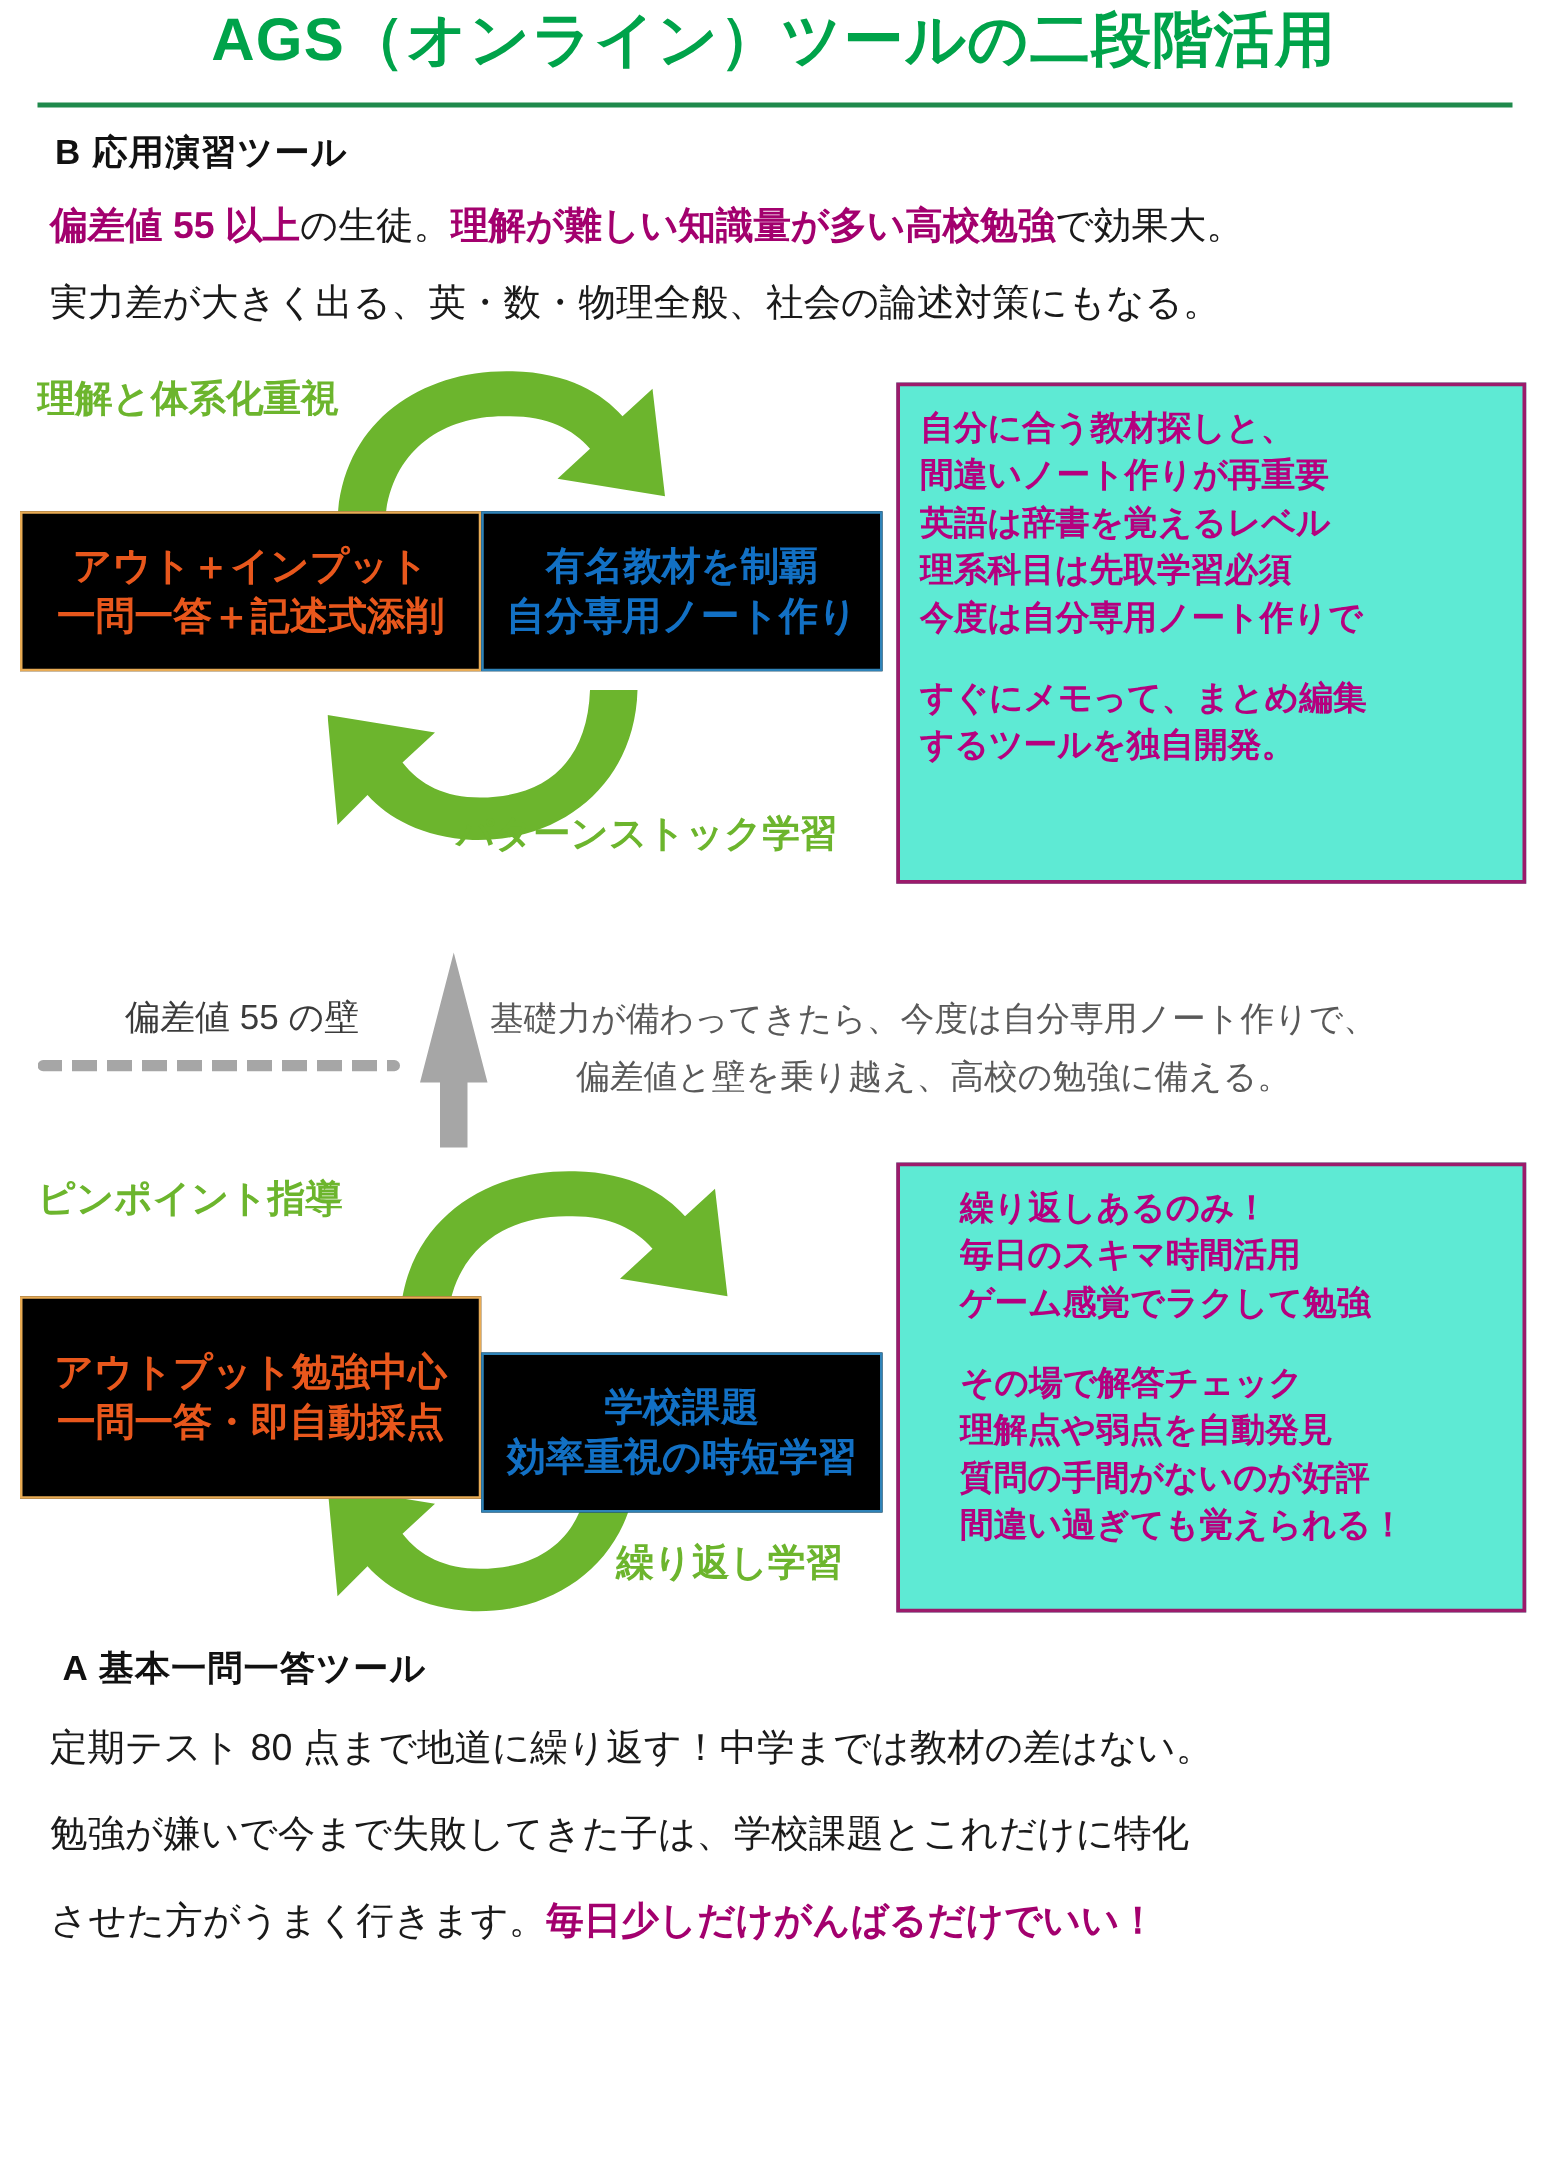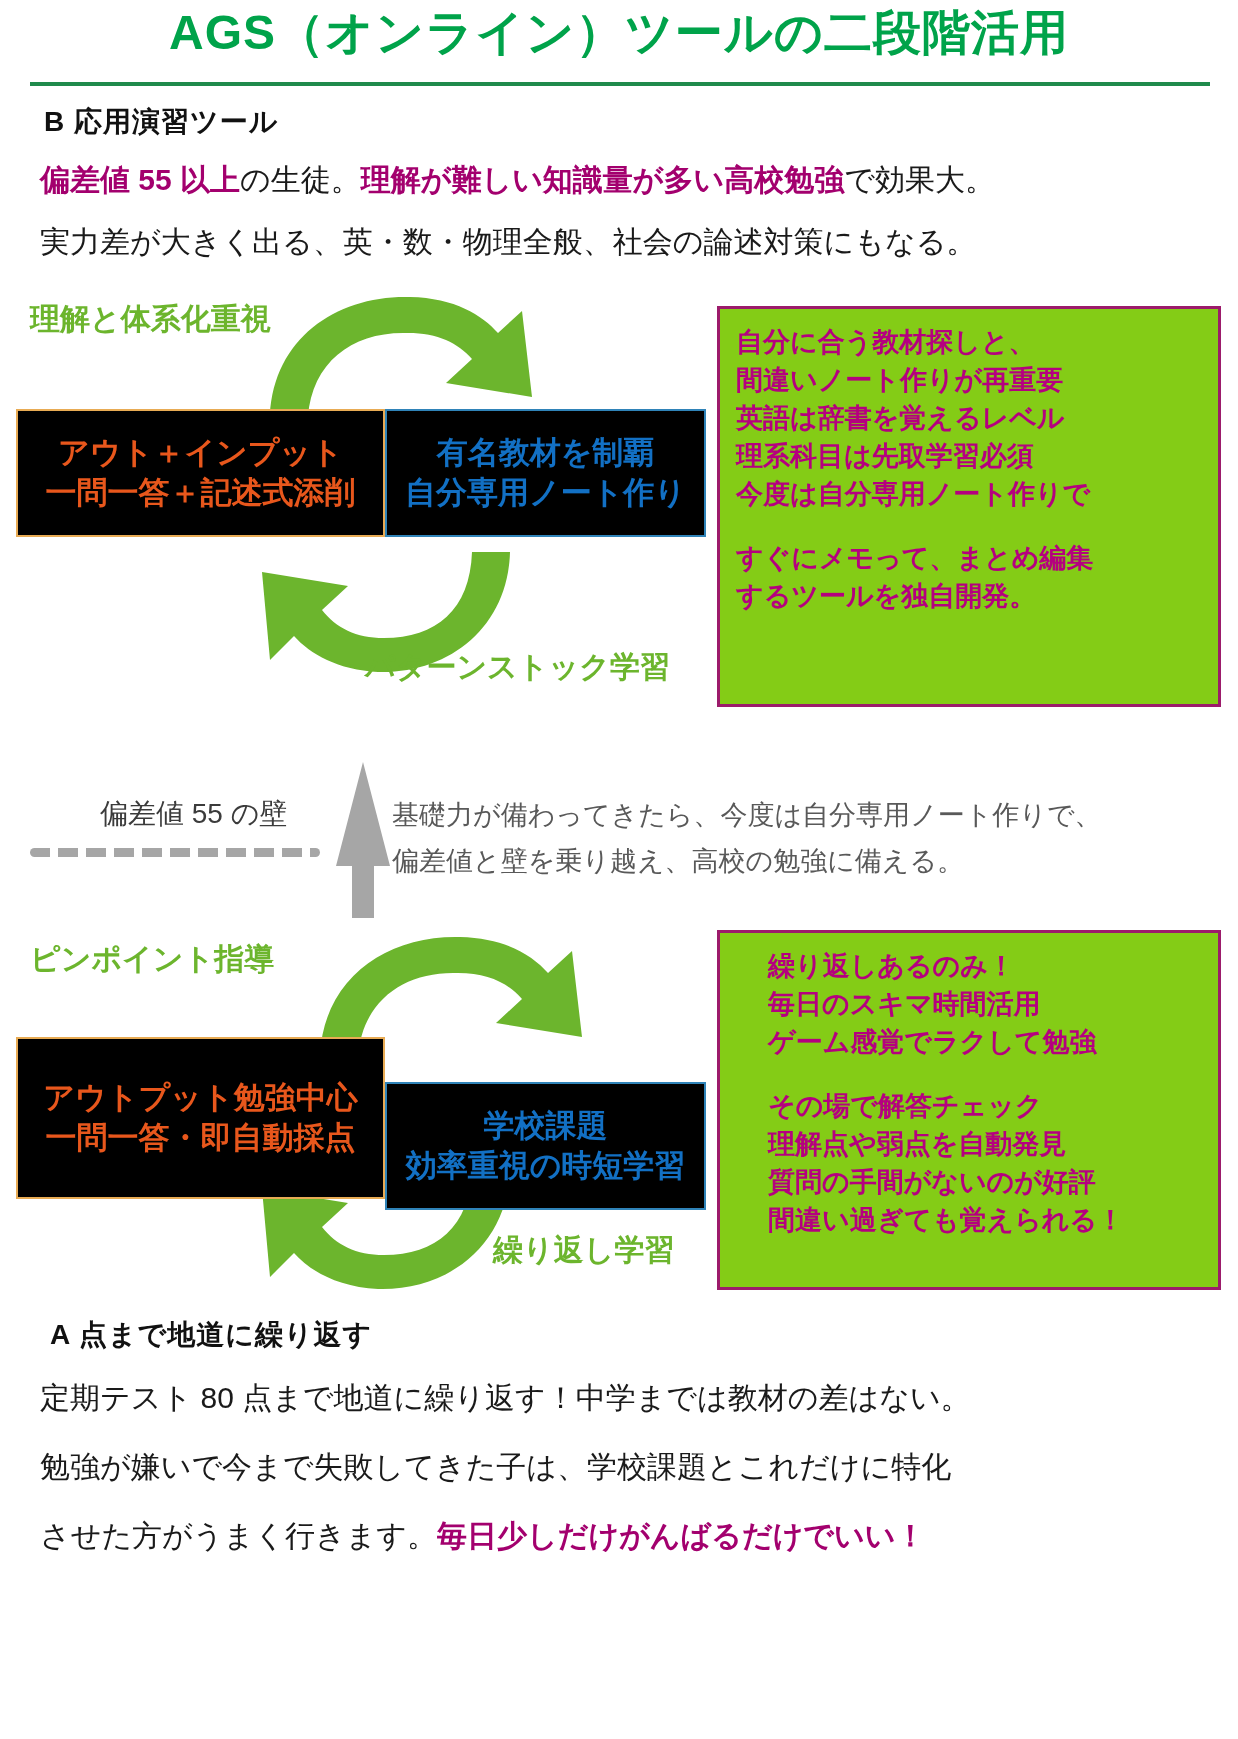--- a/index.html
+++ b/index.html
@@ -100,21 +100,21 @@
   .box-orange .bline { color: #e8571c; }
   .box-blue {
     border: 2px solid #2f83b8;
   }
   .box-blue .bline { color: #1270c4; }
 
   
   .note-box {
     position: absolute;
     border: 3px solid #9c1b6b;
-    background: #84cc16;
+    background: #5eead4;
     box-sizing: border-box;
     padding: 14px 10px 10px 16px;
   }
   .note-box .nline {
     color: #b5007f;
     font-weight: bold;
     font-size: 27px;
     line-height: 38px;
     white-space: nowrap;
   }
@@ -145,20 +145,21 @@
   }
   #wall-text {
     position: absolute;
     left: 392px; top: 32px;
   }
   #wall-text .wline {
     font-size: 27px;
     color: #595959;
     line-height: 46px;
     white-space: nowrap;
+    text-align: center;
   }
 
   
   #sec-a-label {
     position: absolute;
     left: 50px; top: 1316px;
     font-size: 28px; font-weight: bold; color: #111111;
     letter-spacing: 1px;
   }
   #sec-a-line1 { left: 40px; top: 1378px; }
@@ -296,19 +297,19 @@
   <div class="nline">繰り返しあるのみ！</div>
   <div class="nline">毎日のスキマ時間活用</div>
   <div class="nline">ゲーム感覚でラクして勉強</div>
   <div class="nline spacer"></div>
   <div class="nline">その場で解答チェック</div>
   <div class="nline">理解点や弱点を自動発見</div>
   <div class="nline">質問の手間がないのが好評</div>
   <div class="nline">間違い過ぎても覚えられる！</div>
 </div>
 
-<div id="sec-a-label">A 点まで地道に繰り返す</div>
+<div id="sec-a-label">A 基本一問一答ツール</div>
 
 <div class="body-line" id="sec-a-line1">定期テスト 80 点まで地道に繰り返す！中学までは教材の差はない。</div>
 <div class="body-line" id="sec-a-line2">勉強が嫌いで今まで失敗してきた子は、学校課題とこれだけに特化</div>
 <div class="body-line" id="sec-a-line3">
   <span>させた方がうまく行きます。</span><span class="hl-magenta">毎日少しだけがんばるだけでいい！</span>
 </div>
 
 </body></html>

